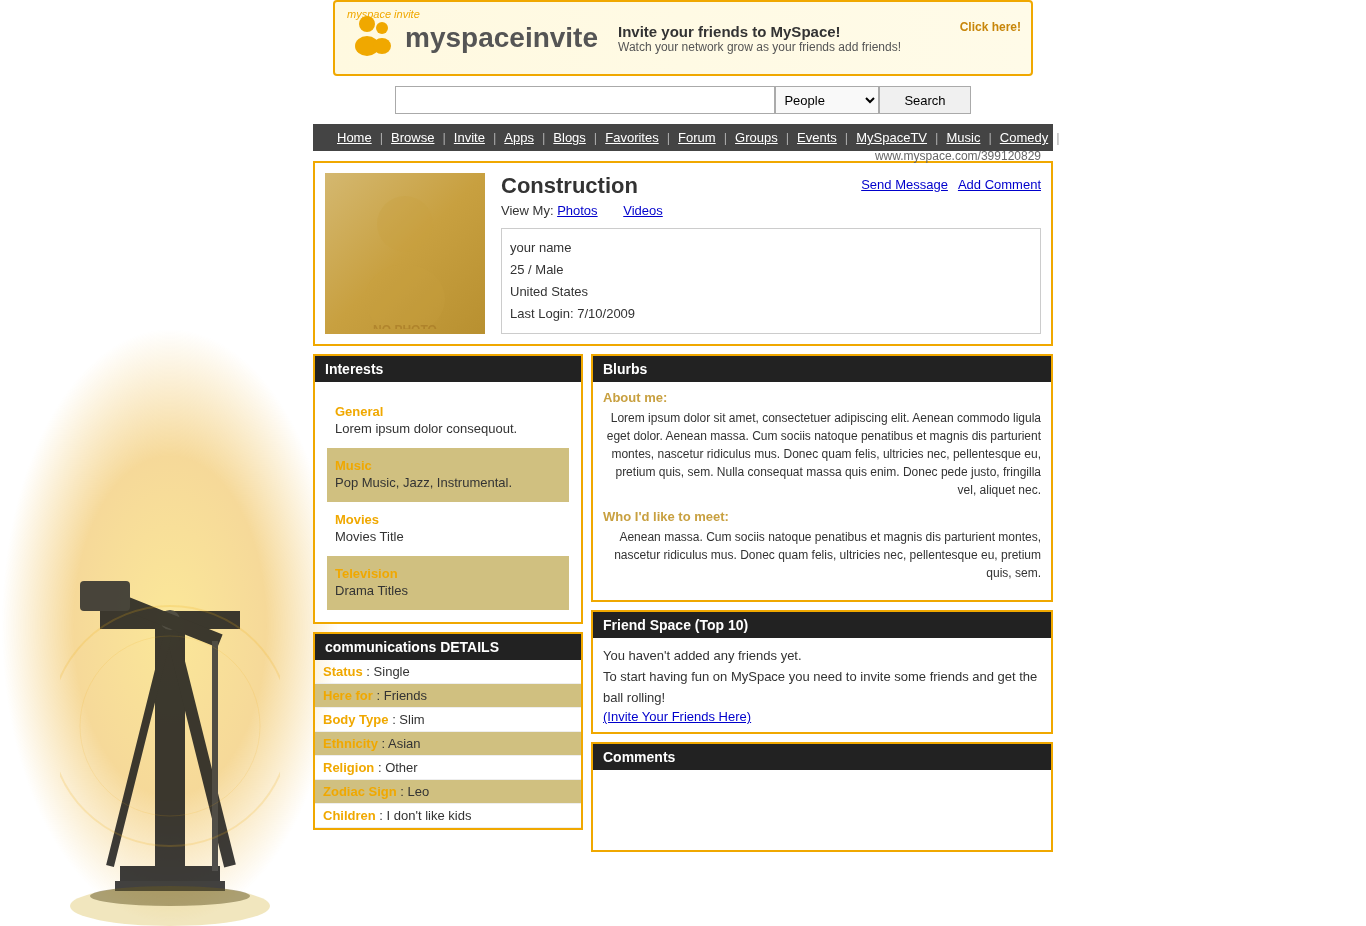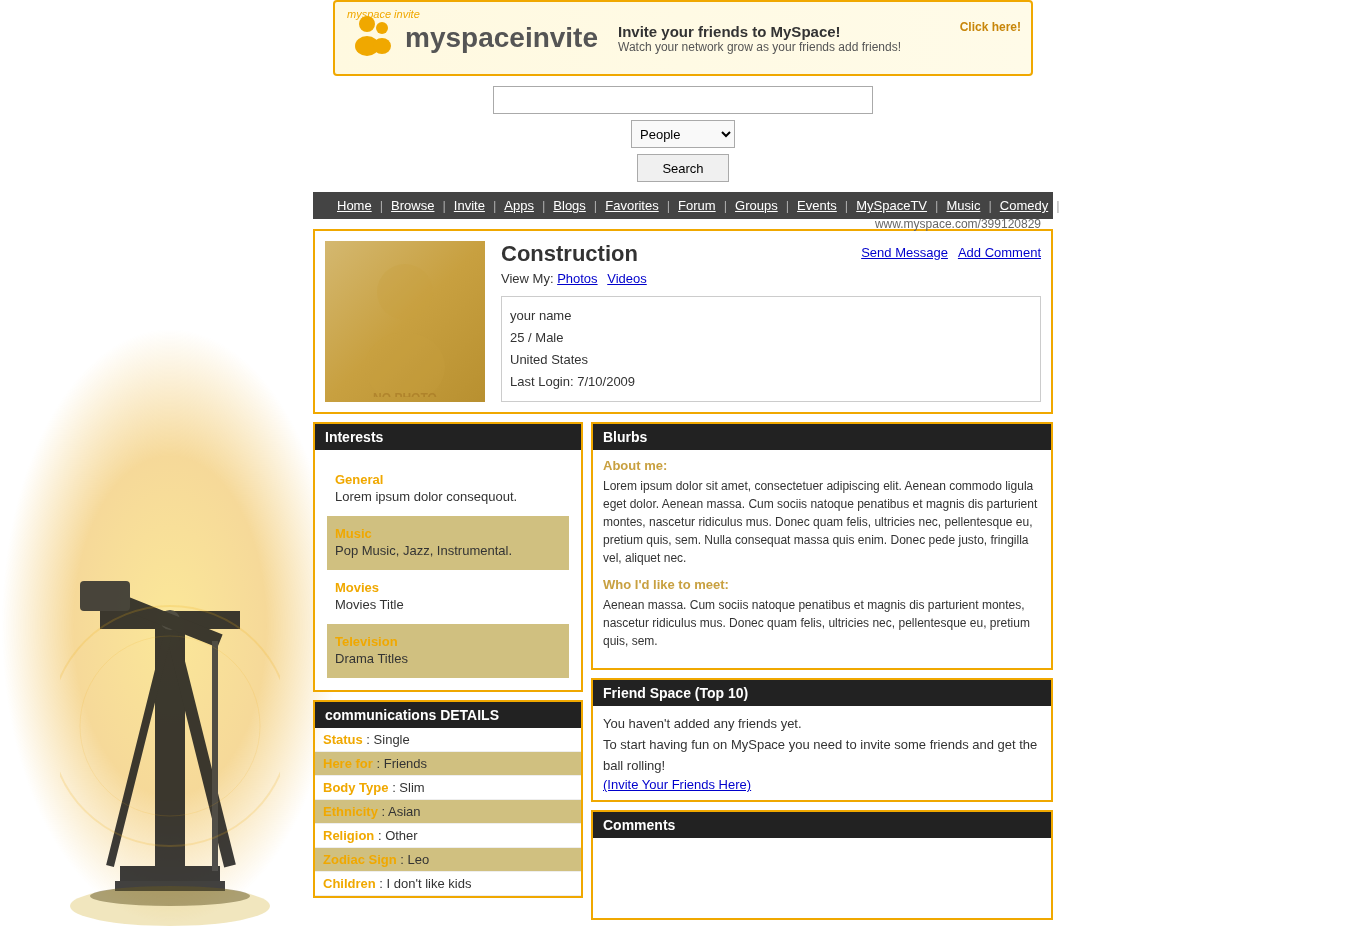--- a/index.html
+++ b/index.html
@@ -94,25 +94,23 @@
       font-size: 11px;
       color: #f0a800;
       font-style: italic;
     }
 
     
     .search-bar {
       display: flex;
       align-items: center;
       justify-content: center;
-      gap: 6px;
       margin: 10px auto;
       position: relative;
       z-index: 1;
-      flex-direction: column;
     }
     .search-bar input {
       width: 380px;
       height: 28px;
       border: 1px solid #aaa;
       padding: 0 6px;
       font-size: 13px;
     }
     .search-bar select {
       height: 28px;
@@ -298,20 +296,21 @@
       color: #c8a040;
       font-weight: bold;
       font-size: 13px;
       margin-bottom: 4px;
     }
     .blurbs-text {
       font-size: 12px;
       color: #333;
       line-height: 1.5;
       margin-bottom: 10px;
+      text-align: right;
     }
     .blurbs-meet-label {
       color: #c8a040;
       font-weight: bold;
       font-size: 13px;
       margin-bottom: 4px;
     }
 
     
     .friend-text {
@@ -454,21 +453,21 @@
           <div class="profile-url">www.myspace.com/399120829</div>
           <div class="profile-actions">
             <a href="#">Send Message</a>
             <a href="#">Add Comment</a>
           </div>
         </div>
       </div>
       <div class="view-my">
         <span>View My:</span>
         <a href="#">Photos</a>
-        <a href="#" style="margin-left:6px;text-align:center;">Videos</a>
+        <a href="#" style="margin-left:22px;text-align:center;">Videos</a>
       </div>
       <div class="profile-details-box">
         <div>your name</div>
         <div><span>25</span> / <span>Male</span></div>
         <div>United States</div>
         <div><span>Last Login:</span> <span>7/10/2009</span></div>
       </div>
     </div>
   </div>
 

